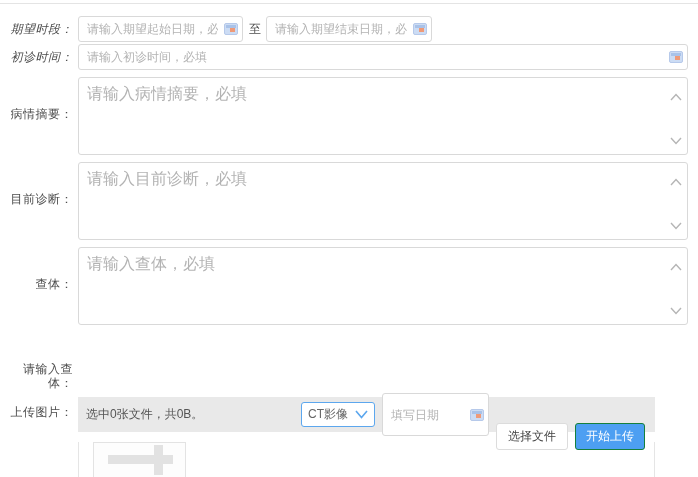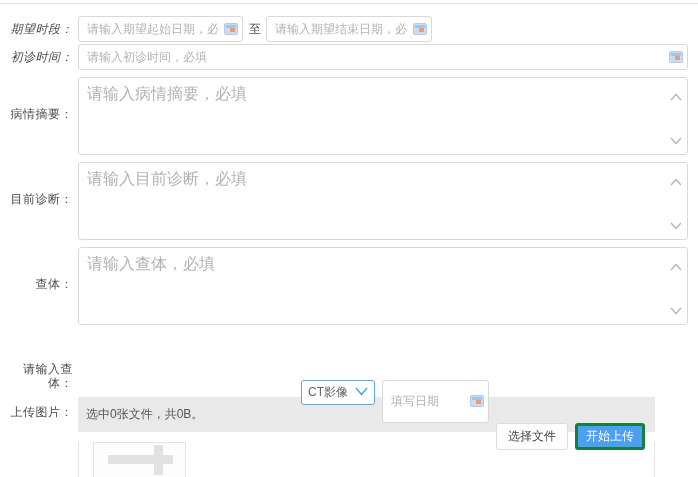--- a/index.html
+++ b/index.html
@@ -58,35 +58,35 @@
   .scroll-up, .scroll-down { position:absolute; right:6px; width:12px; height:8px; cursor:pointer; }
   .scroll-up { top:13px; }
   .scroll-down { bottom:13px; }
   
   .upload-box { width:577px; margin-left:5px; }
   .upload-bar {
     width:577px; height:35px; background:#e9e9e9;
     display:flex; align-items:center; padding:0 10px 0 8px;gap:28px;
   }
   .upload-status { color:#555; flex:1 1 auto; }
-  .upload-controls { display:flex; align-items:flex-start; gap:7px; }
+  .upload-controls { display:flex; align-items:center; gap:7px; }
   .type-select {
     width:74px; height:25px; background:#fff; border:1px solid #5ca7ee;
     border-radius:3px; display:flex; align-items:center; padding:0 6px;
     color:#666; cursor:pointer;
   }
   .type-select .sel-text { flex:1; }
   .date-small { width:107px; }
   .date-small input.text-input { height:43px; }
   .btn {
     height:27px; border-radius:3px; display:flex; align-items:center;
     justify-content:center; cursor:pointer; user-select:none;margin-top:43px;
   }
   .btn-plain { width:72px; background:#fff; border:1px solid #dcdcdc; color:#444; }
-  .btn-primary { width:70px; background:#4d9ff2; border:3px solid #15803d; color:#fff; }
+  .btn-primary { width:70px; background:#4d9ff2; border:1px solid #15803d; color:#fff; }
   .upload-body {
     width:577px; height:60px; background:#fff;
     border-left:1px solid #e5e5e5; border-right:1px solid #e5e5e5;
   }
   .add-tile {
     position:relative; margin:10px 0 0 14px; width:93px; height:58px;
     background:#fdfdfd; border:1px solid #e3e3e3; cursor:pointer;
   }
   .add-tile .dash {
     position:absolute; left:14px; top:12px; width:44px; height:9px; background:#e2e2e2;

